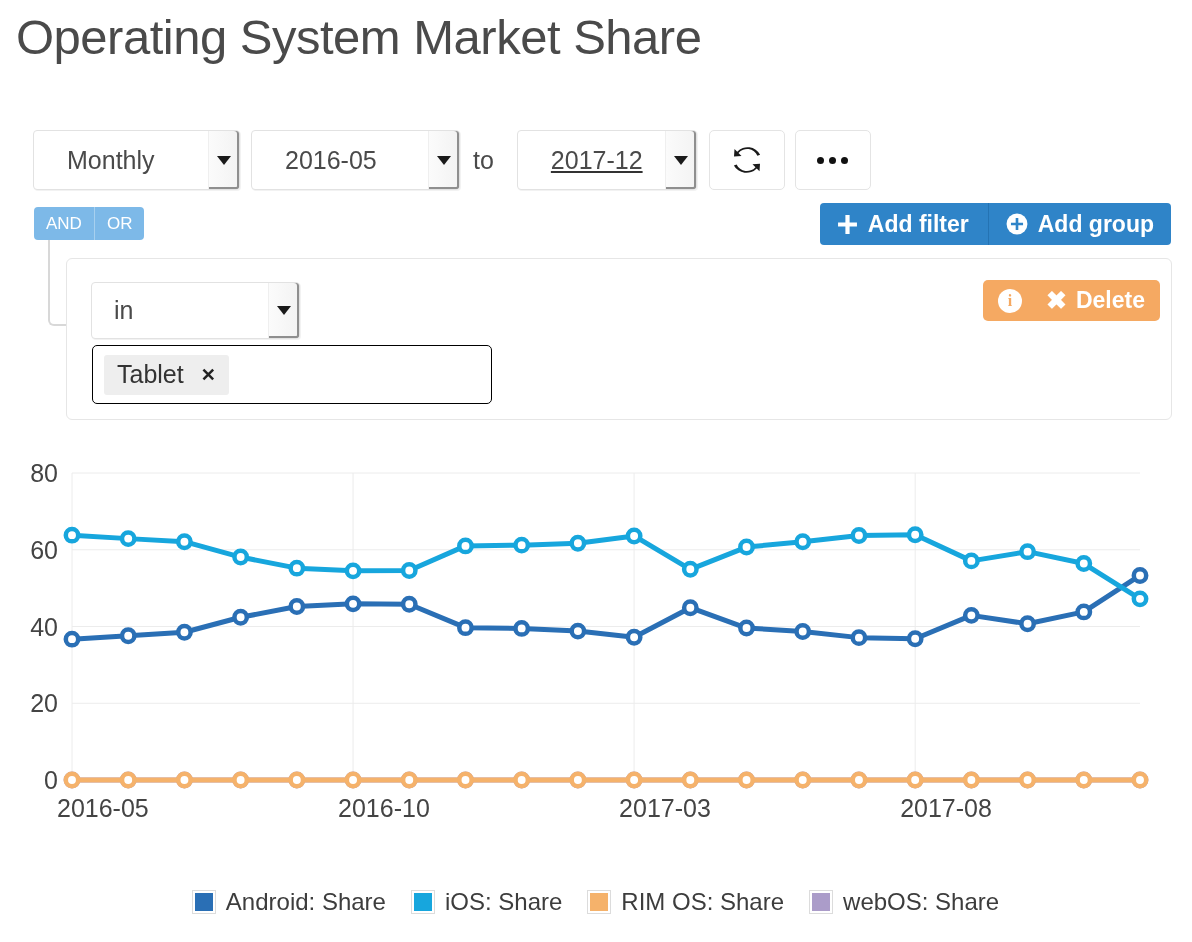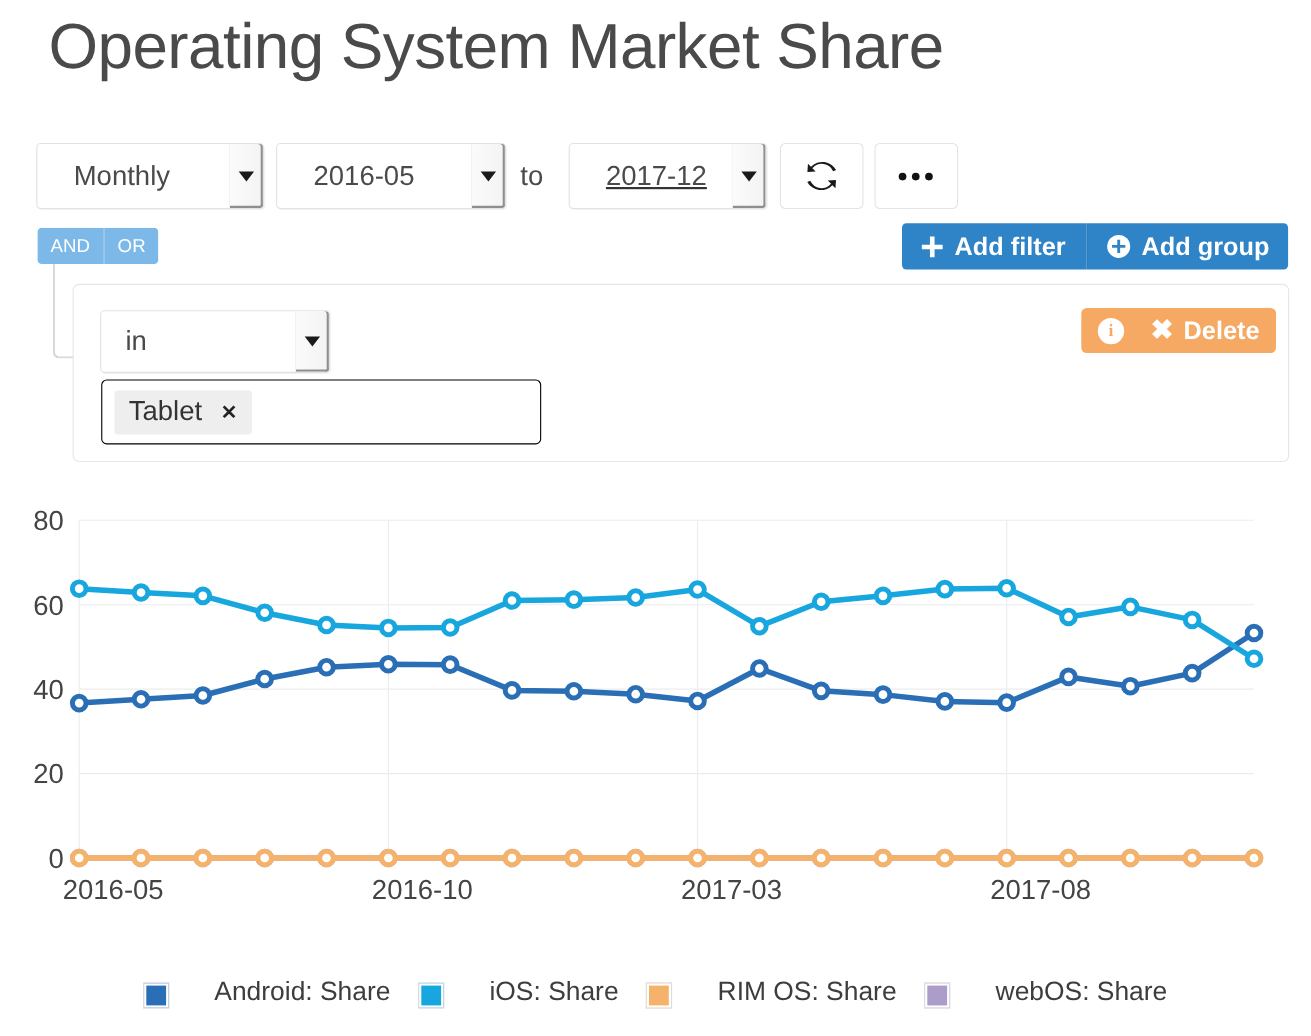--- a/index.html
+++ b/index.html
@@ -12,23 +12,23 @@
     height: 942px;
     font-family: "Liberation Sans", sans-serif;
     color: #333;
     overflow: hidden;
     position: relative;
   }
 
   
   .page-title {
     position: absolute;
-    left: 44px;
+    left: 16px;
     top: 8px;
-    font-size: 58px;
+    font-size: 49px;
     font-weight: 300;
     letter-spacing: -0.5px;
     color: #4a4a4a;
     white-space: nowrap;
     line-height: 1.2;
   }
 
   
   .toolbar {
     position: absolute;
@@ -264,21 +264,21 @@
   .legend {
     position: absolute;
     left: 0;
     top: 888px;
     width: 1192px;
     display: flex;
     justify-content: center;
     align-items: center;
     gap: 26px;
   }
-  .legend-item { display: flex; align-items: flex-end; gap: 31px; }
+  .legend-item { display: flex; align-items: center; }
   .legend-swatch {
     width: 22px; height: 22px;
     border: 2px solid #ffffff;
     box-shadow: 0 0 0 1px #dcdcdc;
     margin-right: 11px;
     box-sizing: border-box;
   }
   .legend-label { font-size: 24px; color: #3d3d3d; white-space: nowrap; }
 </style>
 </head>

